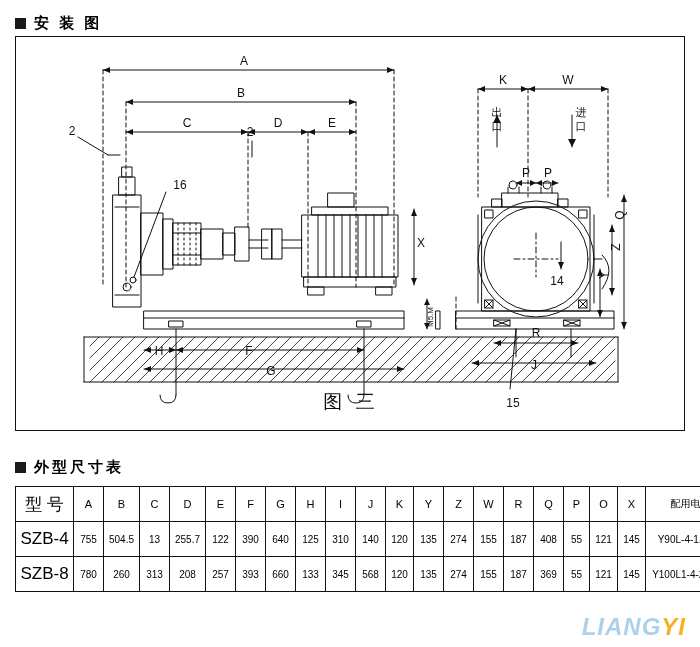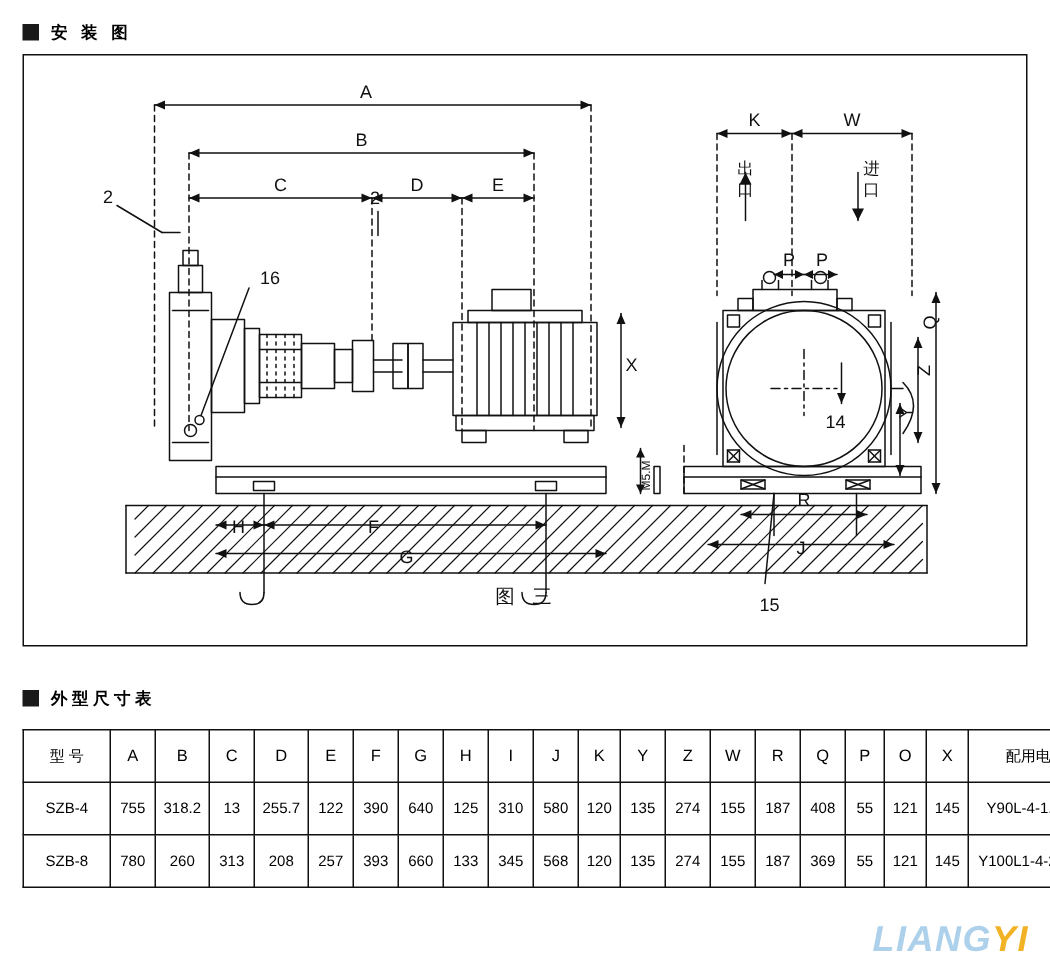--- a/index.html
+++ b/index.html
@@ -27,21 +27,21 @@
     align-items: center;
     gap: 8px;
   }
   .sq {
     width: 11px;
     height: 11px;
     background: #1a1a1a;
     display: inline-block;
   }
   .section-title {
-    font-size: 11px;
+    font-size: 15px;
     font-weight: bold;
     letter-spacing: 3px;
     color: #000;
   }
   #head-install { left: 15px; top: 14px; }
   #head-dims { left: 15px; top: 458px; font-family: Liberation Serif, serif; }
 
   
   .frame {
     position: absolute;
@@ -56,21 +56,21 @@
     position: absolute;
     left: 0; top: 0;
     width: 670px; height: 395px;
   }
   .fig-caption {
     position: absolute;
     left: 0;
     top: 352px;
     width: 670px;
     text-align: center;
-    font-size: 13px;
+    font-size: 19px;
     letter-spacing: 4px;
   }
 
   
   .tbl-wrap {
     position: absolute;
     left: 15px;
     top: 486px;
     width: 670px;
   }
@@ -87,21 +87,21 @@
     padding: 0 1px;
     color: #000;
     font-weight: normal;
     overflow: hidden;
     white-space: nowrap;
   }
   table.dims th {
     font-size: 11px;
   }
   table.dims td.model, table.dims th.model {
-    font-size: 10px;
+    font-size: 17px;
   }
   table.dims td.motor, table.dims th.motor {
     font-size: 10px;
   }
 
   
   .watermark {
     position: absolute;
     right: 14px;
     bottom: 6px;
@@ -480,29 +480,29 @@
           <th>P</th>
           <th>O</th>
           <th>X</th>
           <th class="motor">配用电机</th>
         </tr>
       </thead>
       <tbody>
         <tr>
           <td class="model">SZB-4</td>
           <td>755</td>
-          <td>318.2</td>
+          <td>504.5</td>
           <td>13</td>
           <td>255.7</td>
           <td>122</td>
           <td>390</td>
           <td>640</td>
           <td>125</td>
           <td>310</td>
-          <td>580</td>
+          <td>140</td>
           <td>120</td>
           <td>135</td>
           <td>274</td>
           <td>155</td>
           <td>187</td>
           <td>408</td>
           <td>55</td>
           <td>121</td>
           <td>145</td>
           <td class="motor">Y90L-4-1.5KW</td>

